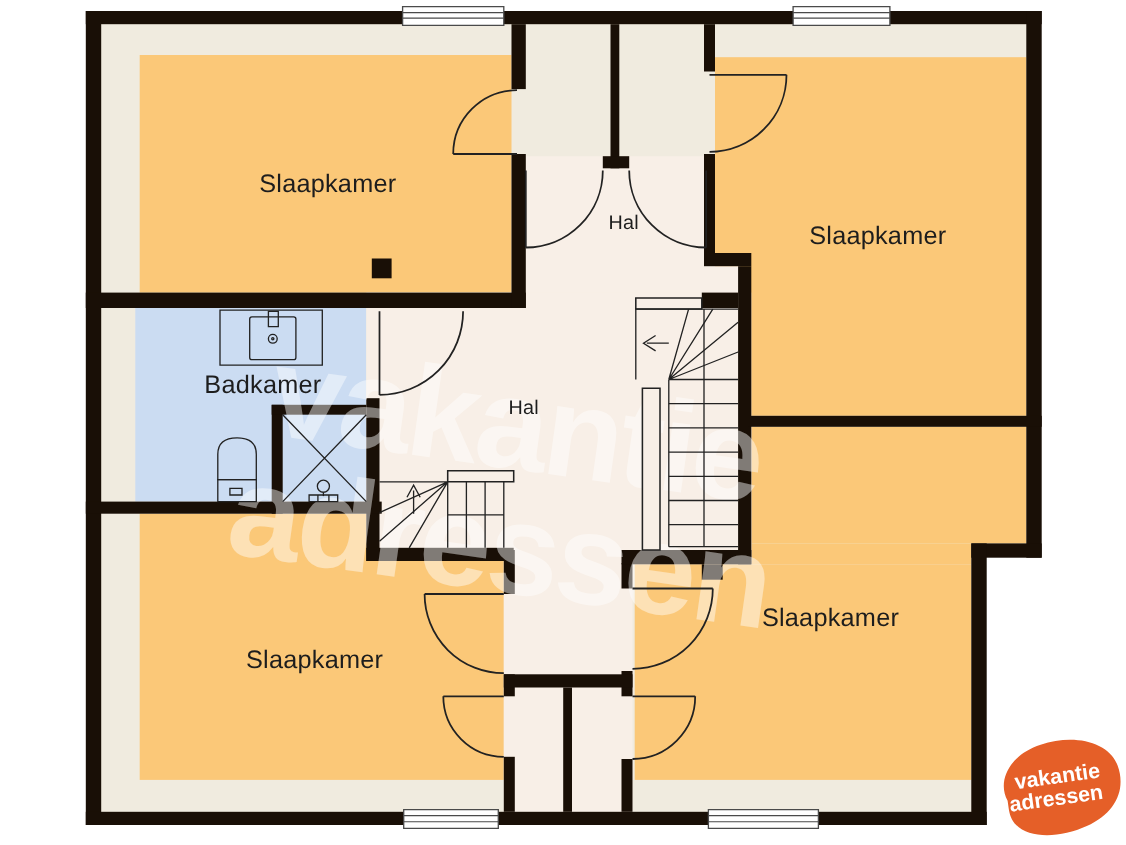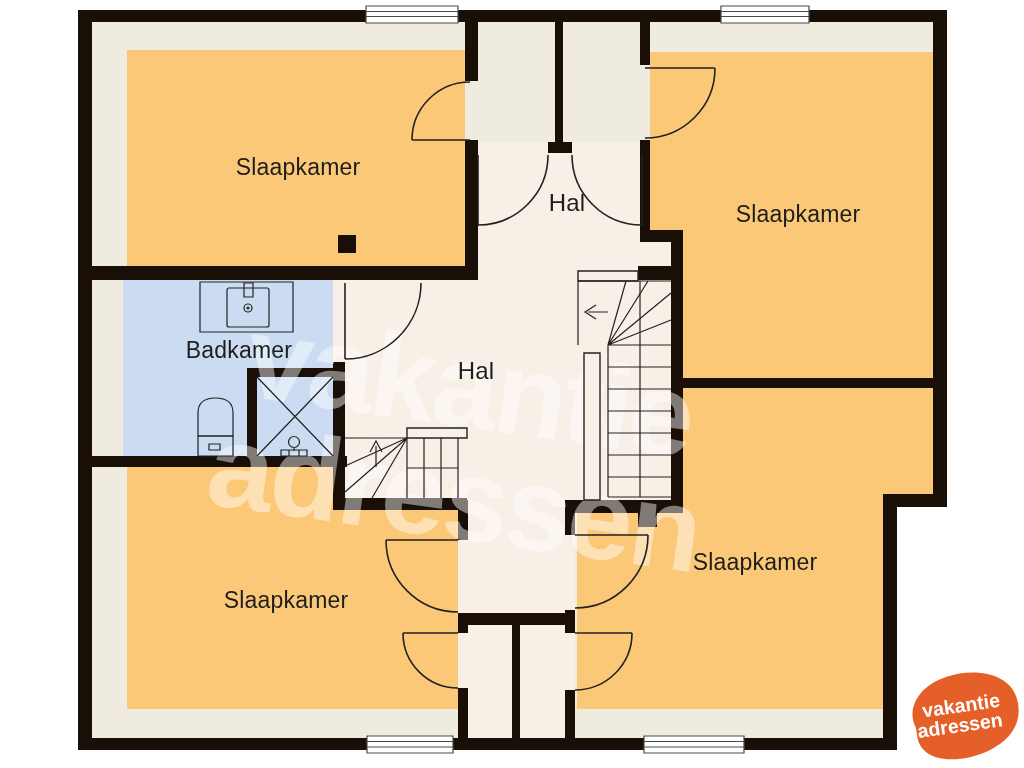--- a/index.html
+++ b/index.html
@@ -11,21 +11,21 @@
   .floor,.wall{position:absolute;}
   .wall{background:var(--wall,#190f06);}
   .f-margin{background:var(--margin,#f0ebdf);}
   .f-bed{background:var(--bedroom,#fbc878);}
   .f-bath{background:var(--bath,#cbdcf2);}
   .f-hall{background:var(--hall,#f8efe7);}
   .room-label{
     position:absolute;transform:translate(-50%,-50%);
     font-size:23px;color:#1d1d1d;white-space:nowrap;letter-spacing:0.2px;
   }
-  .room-label.small{font-size:24px;}
+  .room-label.small{font-size:18px;}
   #lines{position:absolute;left:0;top:0;}
   #lines *{vector-effect:non-scaling-stroke;}
   .ln{stroke:#222;stroke-width:1.6;fill:none;}
   .ln-thin{stroke:#222;stroke-width:1.2;fill:none;}
   .fillhall{fill:var(--hall,#f8efe7);stroke:#222;stroke-width:1.4;}
   .win{fill:#ffffff;stroke:#4a4a4a;stroke-width:1.2;}
   .winline{stroke:#4a4a4a;stroke-width:1;fill:none;}
   #watermark{
     position:absolute;left:462px;top:442px;
     transform:translate(-50%,-50%) rotate(8deg);

